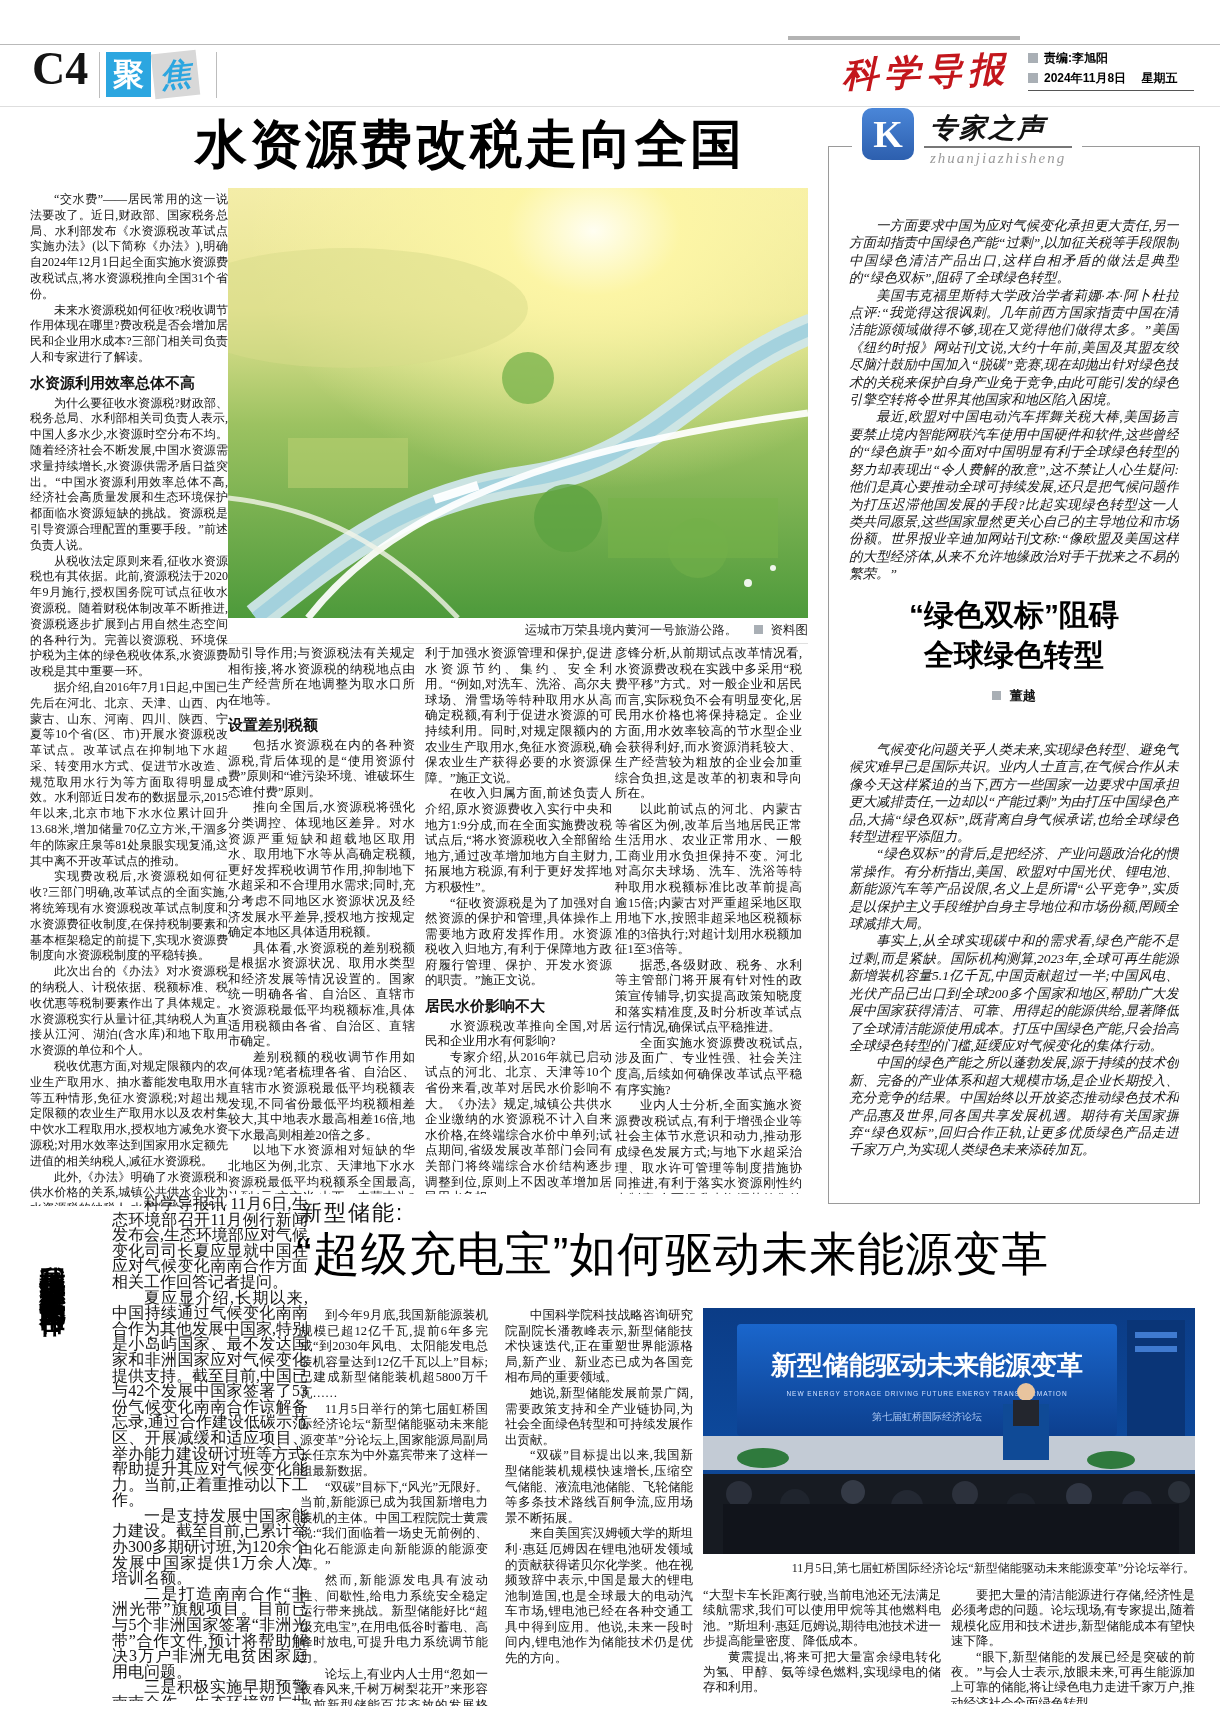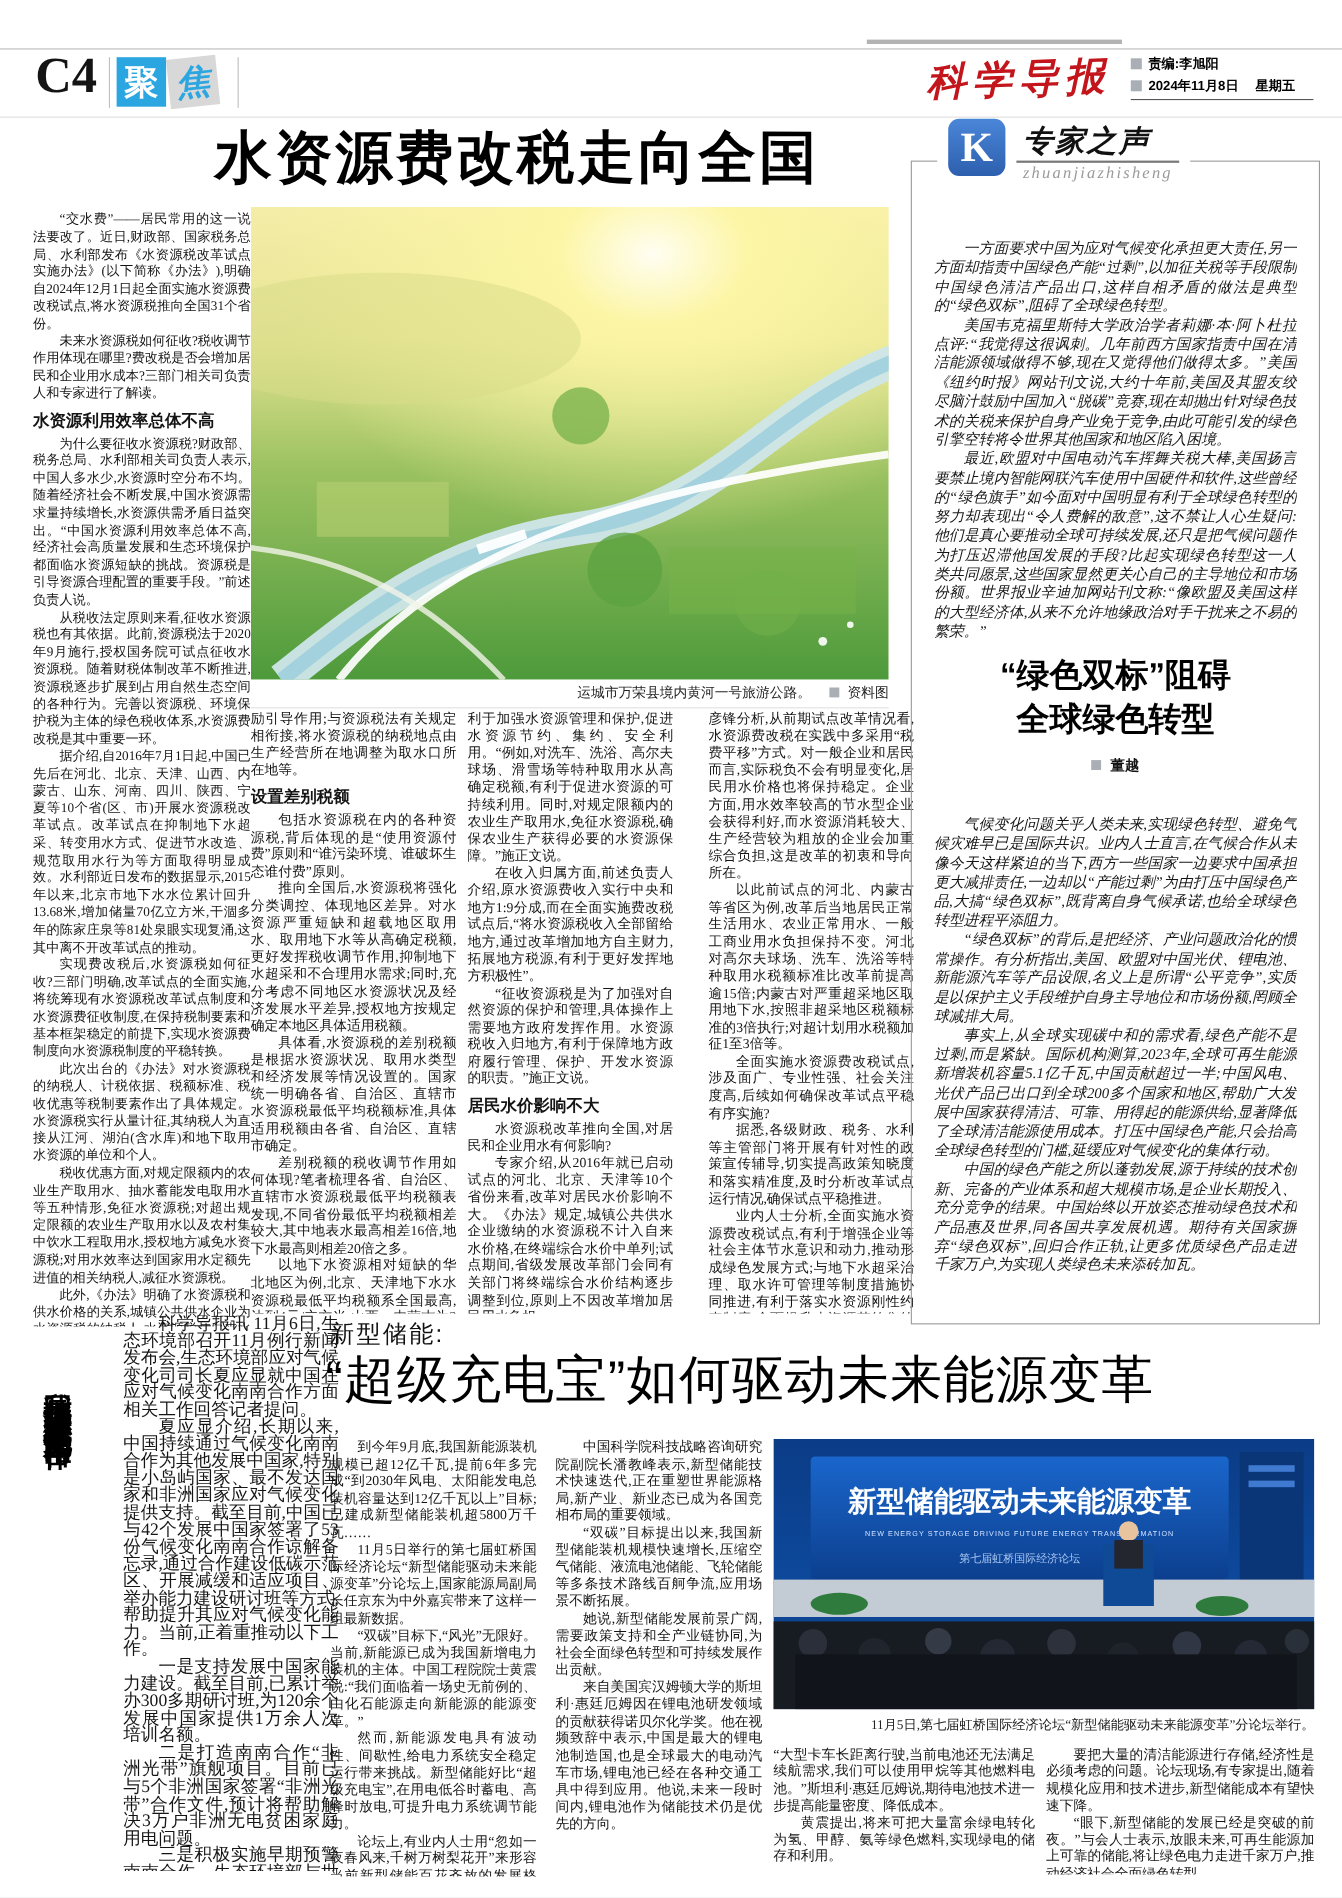--- a/index.html
+++ b/index.html
@@ -29,21 +29,21 @@
              font-weight:900;font-size:52px;letter-spacing:3px;color:#000;line-height:1.1;}
   .copy p{margin:0;text-indent:2em;text-align:justify;}
   .copy p.cont{text-indent:0;}
   .copy h4{margin:9px 0 5px;font-family:"Liberation Sans",sans-serif;font-size:15px;font-weight:900;}
   .leftcol{left:30px;top:192px;width:198px;height:1014px;font-size:12px;line-height:15.8px;overflow:hidden;}
   .photo{left:228px;top:188px;width:580px;height:430px;overflow:hidden;}
   .caption{left:228px;top:622px;width:580px;text-align:right;font-size:12.5px;color:#222;
            border-bottom:1px solid #e0e0e0;padding-bottom:4px;}
   .caption .sq{width:9px;height:9px;margin:0 4px 0 14px;}
   .mcol{top:646px;width:187px;height:548px;font-size:12.5px;line-height:15.6px;overflow:hidden;}
-  .c1{left:228px;} .c2{left:425px;} .c3{left:644px;}
+  .c1{left:228px;} .c2{left:425px;} .c3{left:615px;}
   
   .expert{left:828px;top:146px;width:370px;height:1056px;border:1px solid #9a9a9a;}
   .ex-head{left:852px;top:108px;background:#fff;display:flex;align-items:flex-start;gap:10px;padding:0 10px;}
   .klogo{width:52px;height:52px;border-radius:10px;background:linear-gradient(#4a86d8,#2d5fae);
          color:#fff;display:flex;align-items:center;justify-content:center;
          font-family:"Liberation Serif",serif;font-weight:900;font-size:38px;}
   .ex-title{font-weight:900;font-style:italic;font-size:27px;letter-spacing:2px;color:#111;
             border-bottom:2px solid #777;padding:4px 6px 2px;line-height:1.2;}
   .ex-pinyin{font-style:italic;color:#9a9a9a;font-size:15px;letter-spacing:2px;padding:2px 6px;}
   .sb-copy{position:absolute;left:20px;right:20px;font-style:italic;font-size:13.5px;
@@ -166,22 +166,22 @@
       <p>在收入归属方面,前述负责人介绍,原水资源费收入实行中央和地方1:9分成,而在全面实施费改税试点后,“将水资源税收入全部留给地方,通过改革增加地方自主财力,拓展地方税源,有利于更好发挥地方积极性”。</p>
       <p>“征收资源税是为了加强对自然资源的保护和管理,具体操作上需要地方政府发挥作用。水资源税收入归地方,有利于保障地方政府履行管理、保护、开发水资源的职责。”施正文说。</p>
       <h4>居民水价影响不大</h4>
       <p>水资源税改革推向全国,对居民和企业用水有何影响?</p>
       <p>专家介绍,从2016年就已启动试点的河北、北京、天津等10个省份来看,改革对居民水价影响不大。《办法》规定,城镇公共供水企业缴纳的水资源税不计入自来水价格,在终端综合水价中单列;试点期间,省级发展改革部门会同有关部门将终端综合水价结构逐步调整到位,原则上不因改革增加居民用水负担。</p>
     </div>
   <div class="abs mcol c3 copy">
     <div>
         <p class="cont">彦锋分析,从前期试点改革情况看,水资源费改税在实践中多采用“税费平移”方式。对一般企业和居民而言,实际税负不会有明显变化,居民用水价格也将保持稳定。企业方面,用水效率较高的节水型企业会获得利好,而水资源消耗较大、生产经营较为粗放的企业会加重综合负担,这是改革的初衷和导向所在。</p>
         <p>以此前试点的河北、内蒙古等省区为例,改革后当地居民正常生活用水、农业正常用水、一般工商业用水负担保持不变。河北对高尔夫球场、洗车、洗浴等特种取用水税额标准比改革前提高逾15倍;内蒙古对严重超采地区取用地下水,按照非超采地区税额标准的3倍执行;对超计划用水税额加征1至3倍等。</p>
+        <p>据悉,各级财政、税务、水利等主管部门将开展有针对性的政策宣传辅导,切实提高政策知晓度和落实精准度,及时分析改革试点运行情况,确保试点平稳推进。</p>
         <p>全面实施水资源费改税试点,涉及面广、专业性强、社会关注度高,后续如何确保改革试点平稳有序实施?</p>
-        <p>据悉,各级财政、税务、水利等主管部门将开展有针对性的政策宣传辅导,切实提高政策知晓度和落实精准度,及时分析改革试点运行情况,确保试点平稳推进。</p>
         <p>业内人士分析,全面实施水资源费改税试点,有利于增强企业等社会主体节水意识和动力,推动形成绿色发展方式;与地下水超采治理、取水许可管理等制度措施协同推进,有利于落实水资源刚性约束制度,全面提升水资源节约集约安全利用水平。</p>
       </div>
 
   </div>
 
   <div class="abs expert">
     <div class="sb-copy sb1">
         <p>一方面要求中国为应对气候变化承担更大责任,另一方面却指责中国绿色产能“过剩”,以加征关税等手段限制中国绿色清洁产品出口,这样自相矛盾的做法是典型的“绿色双标”,阻碍了全球绿色转型。</p>
         <p>美国韦克福里斯特大学政治学者莉娜·本·阿卜杜拉点评:“我觉得这很讽刺。几年前西方国家指责中国在清洁能源领域做得不够,现在又觉得他们做得太多。”美国《纽约时报》网站刊文说,大约十年前,美国及其盟友绞尽脑汁鼓励中国加入“脱碳”竞赛,现在却抛出针对绿色技术的关税来保护自身产业免于竞争,由此可能引发的绿色引擎空转将令世界其他国家和地区陷入困境。</p>
         <p>最近,欧盟对中国电动汽车挥舞关税大棒,美国扬言要禁止境内智能网联汽车使用中国硬件和软件,这些曾经的“绿色旗手”如今面对中国明显有利于全球绿色转型的努力却表现出“令人费解的敌意”,这不禁让人心生疑问:他们是真心要推动全球可持续发展,还只是把气候问题作为打压迟滞他国发展的手段?比起实现绿色转型这一人类共同愿景,这些国家显然更关心自己的主导地位和市场份额。世界报业辛迪加网站刊文称:“像欧盟及美国这样的大型经济体,从来不允许地缘政治对手干扰来之不易的繁荣。”</p>
@@ -227,22 +227,22 @@
 
   <div class="abs scol s1 copy">
       <p>到今年9月底,我国新能源装机规模已超12亿千瓦,提前6年多完成“到2030年风电、太阳能发电总装机容量达到12亿千瓦以上”目标;已建成新型储能装机超5800万千瓦……</p>
       <p>11月5日举行的第七届虹桥国际经济论坛“新型储能驱动未来能源变革”分论坛上,国家能源局副局长任京东为中外嘉宾带来了这样一组最新数据。</p>
       <p>“双碳”目标下,“风光”无限好。当前,新能源已成为我国新增电力装机的主体。中国工程院院士黄震说:“我们面临着一场史无前例的、由化石能源走向新能源的能源变革。”</p>
       <p>然而,新能源发电具有波动性、间歇性,给电力系统安全稳定运行带来挑战。新型储能好比“超级充电宝”,在用电低谷时蓄电、高峰时放电,可提升电力系统调节能力。</p>
       <p>论坛上,有业内人士用“忽如一夜春风来,千树万树梨花开”来形容当前新型储能百花齐放的发展格局,电化学储能、机械储能、化学储能等技术路线迅速开花,储能行业迎来快速发展期。</p>
     </div>
   <div class="abs scol s2 copy">
       <p>中国科学院科技战略咨询研究院副院长潘教峰表示,新型储能技术快速迭代,正在重塑世界能源格局,新产业、新业态已成为各国竞相布局的重要领域。</p>
+      <p>她说,新型储能发展前景广阔,需要政策支持和全产业链协同,为社会全面绿色转型和可持续发展作出贡献。</p>
       <p>“双碳”目标提出以来,我国新型储能装机规模快速增长,压缩空气储能、液流电池储能、飞轮储能等多条技术路线百舸争流,应用场景不断拓展。</p>
-      <p>她说,新型储能发展前景广阔,需要政策支持和全产业链协同,为社会全面绿色转型和可持续发展作出贡献。</p>
       <p>来自美国宾汉姆顿大学的斯坦利·惠廷厄姆因在锂电池研发领域的贡献获得诺贝尔化学奖。他在视频致辞中表示,中国是最大的锂电池制造国,也是全球最大的电动汽车市场,锂电池已经在各种交通工具中得到应用。他说,未来一段时间内,锂电池作为储能技术仍是优先的方向。</p>
     </div>
 
   <div class="abs confphoto">
     <svg width="492" height="246" viewBox="0 0 492 246" preserveAspectRatio="none">
       <defs>
         <linearGradient id="bg2" x1="0" y1="0" x2="0" y2="1">
           <stop offset="0" stop-color="#0b3c86"></stop>
           <stop offset="0.6" stop-color="#0d4a9e"></stop>
           <stop offset="1" stop-color="#12315f"></stop>

